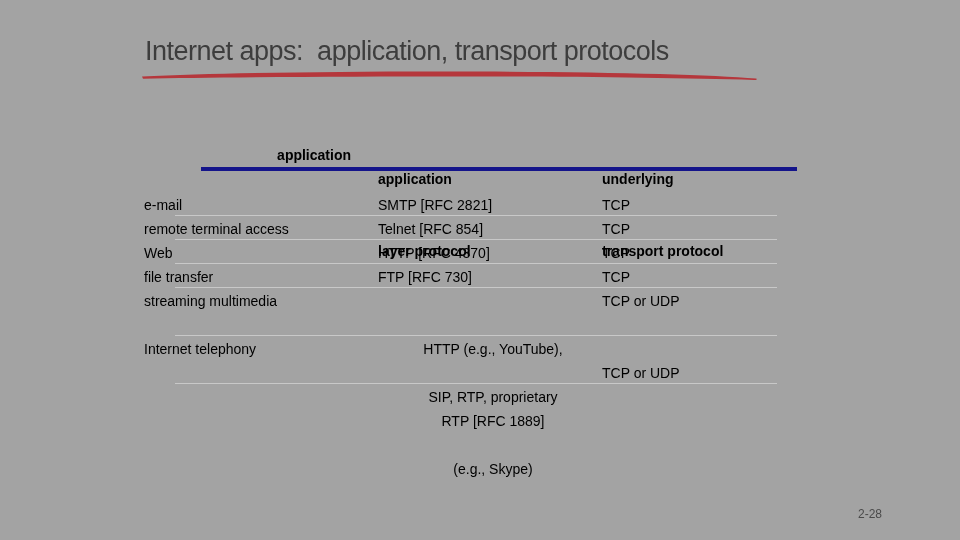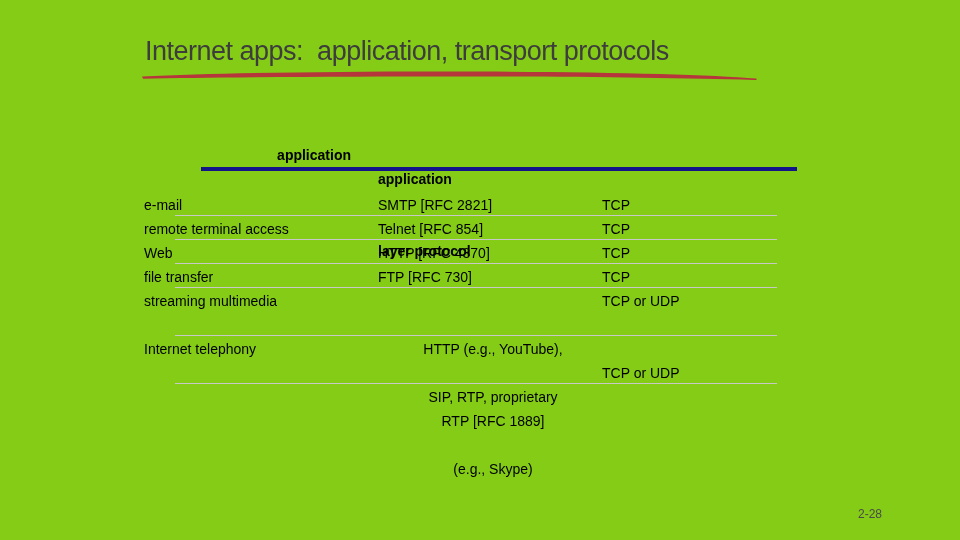--- a/index.html
+++ b/index.html
@@ -1,20 +1,20 @@
 <!DOCTYPE html>
 <html><head>
 <meta charset="utf-8">
 <style>
   html, body { margin: 0; padding: 0; background: #ffffff; }
   .slide {
     position: relative;
     width: 960px;
     height: 540px;
-    background: #84cc16;
+    background: #a3a3a3;
     overflow: hidden;
     font-family: "Liberation Sans", sans-serif;
   }
   .title {
     position: absolute;
     left: 145px;
     top: 36px;
     font-size: 27px;
     letter-spacing: -0.5px;
     color: #3d3d3d;
@@ -91,20 +91,24 @@
     <path d="M2,9.5 C80,6 200,4 340,4.5 C470,5 570,7.5 616,11.5 C617.5,12.1 617,13.2 614,13 C540,11 430,9.5 320,9.5 C200,9.5 70,10.3 3,11.8 Z" fill="#b5373c"></path>
   </svg>
 
   <div class="hdr hdr-col1">application</div>
 
   <div class="hdr hdr-col2">
     <span class="line">application</span>
     <span class="line">layer protocol</span>
   </div>
 
+  <div class="hdr hdr-col3">
+    <span class="line">underlying</span>
+    <span class="line">transport protocol</span>
+  </div>
 
   <div class="header-rule"></div>
 
   <div class="row row-1">
     <div class="cell c1">e-mail</div>
     <div class="cell c2">SMTP [RFC 2821]</div>
     <div class="cell c3">TCP</div>
   </div>
   <div class="sep sep-1"></div>
 

